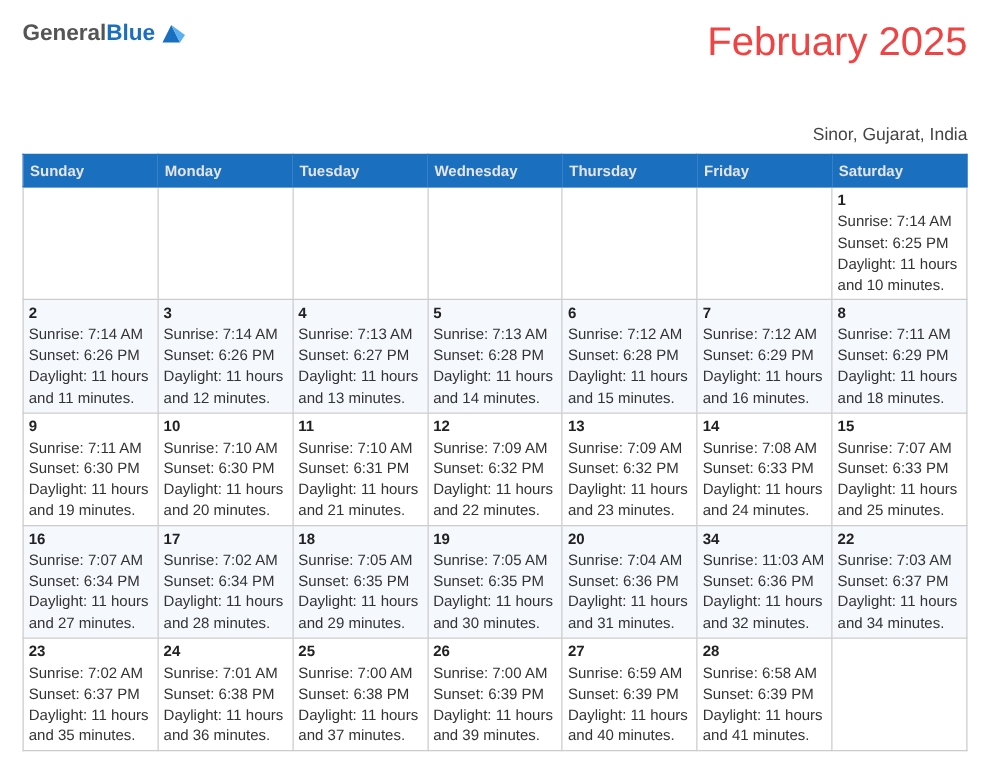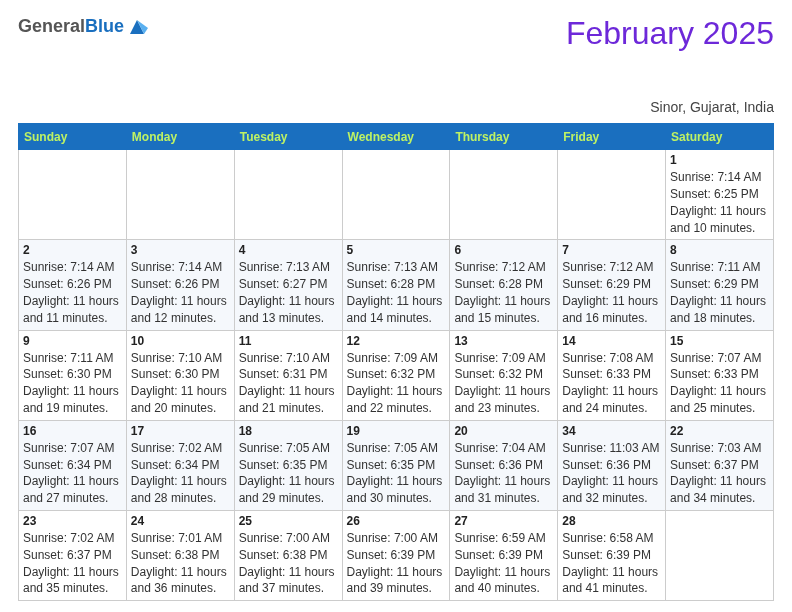--- a/index.html
+++ b/index.html
@@ -38,39 +38,39 @@
       width: 22px;
       height: 22px;
       margin-left: 2px;
     }
     .title-block {
       text-align: right;
     }
     .month-title {
       font-size: 32px;
       font-weight: normal;
-      color: #6d28d9;
+      color: #ef4444;
       line-height: 1.1;
       text-align: right;
     }
     .subtitle {
       font-size: 14px;
       color: #444;
       margin-top: 48px;
     }
     .calendar {
       flex: 1;
       border: 1px solid #ccc;
       border-collapse: collapse;
       width: 100%;
       table-layout: fixed;
     }
     .calendar th {
       background: #1a6fbf;
-      color: #bef264;
+      color: #e5e5e5;
       font-size: 12px;
       font-weight: bold;
       text-align: left;
       padding: 4px 5px;
       border: 1px solid #1a6fbf;
       height: 26px;
     }
     .calendar td {
       border: 1px solid #ccc;
       vertical-align: top;

